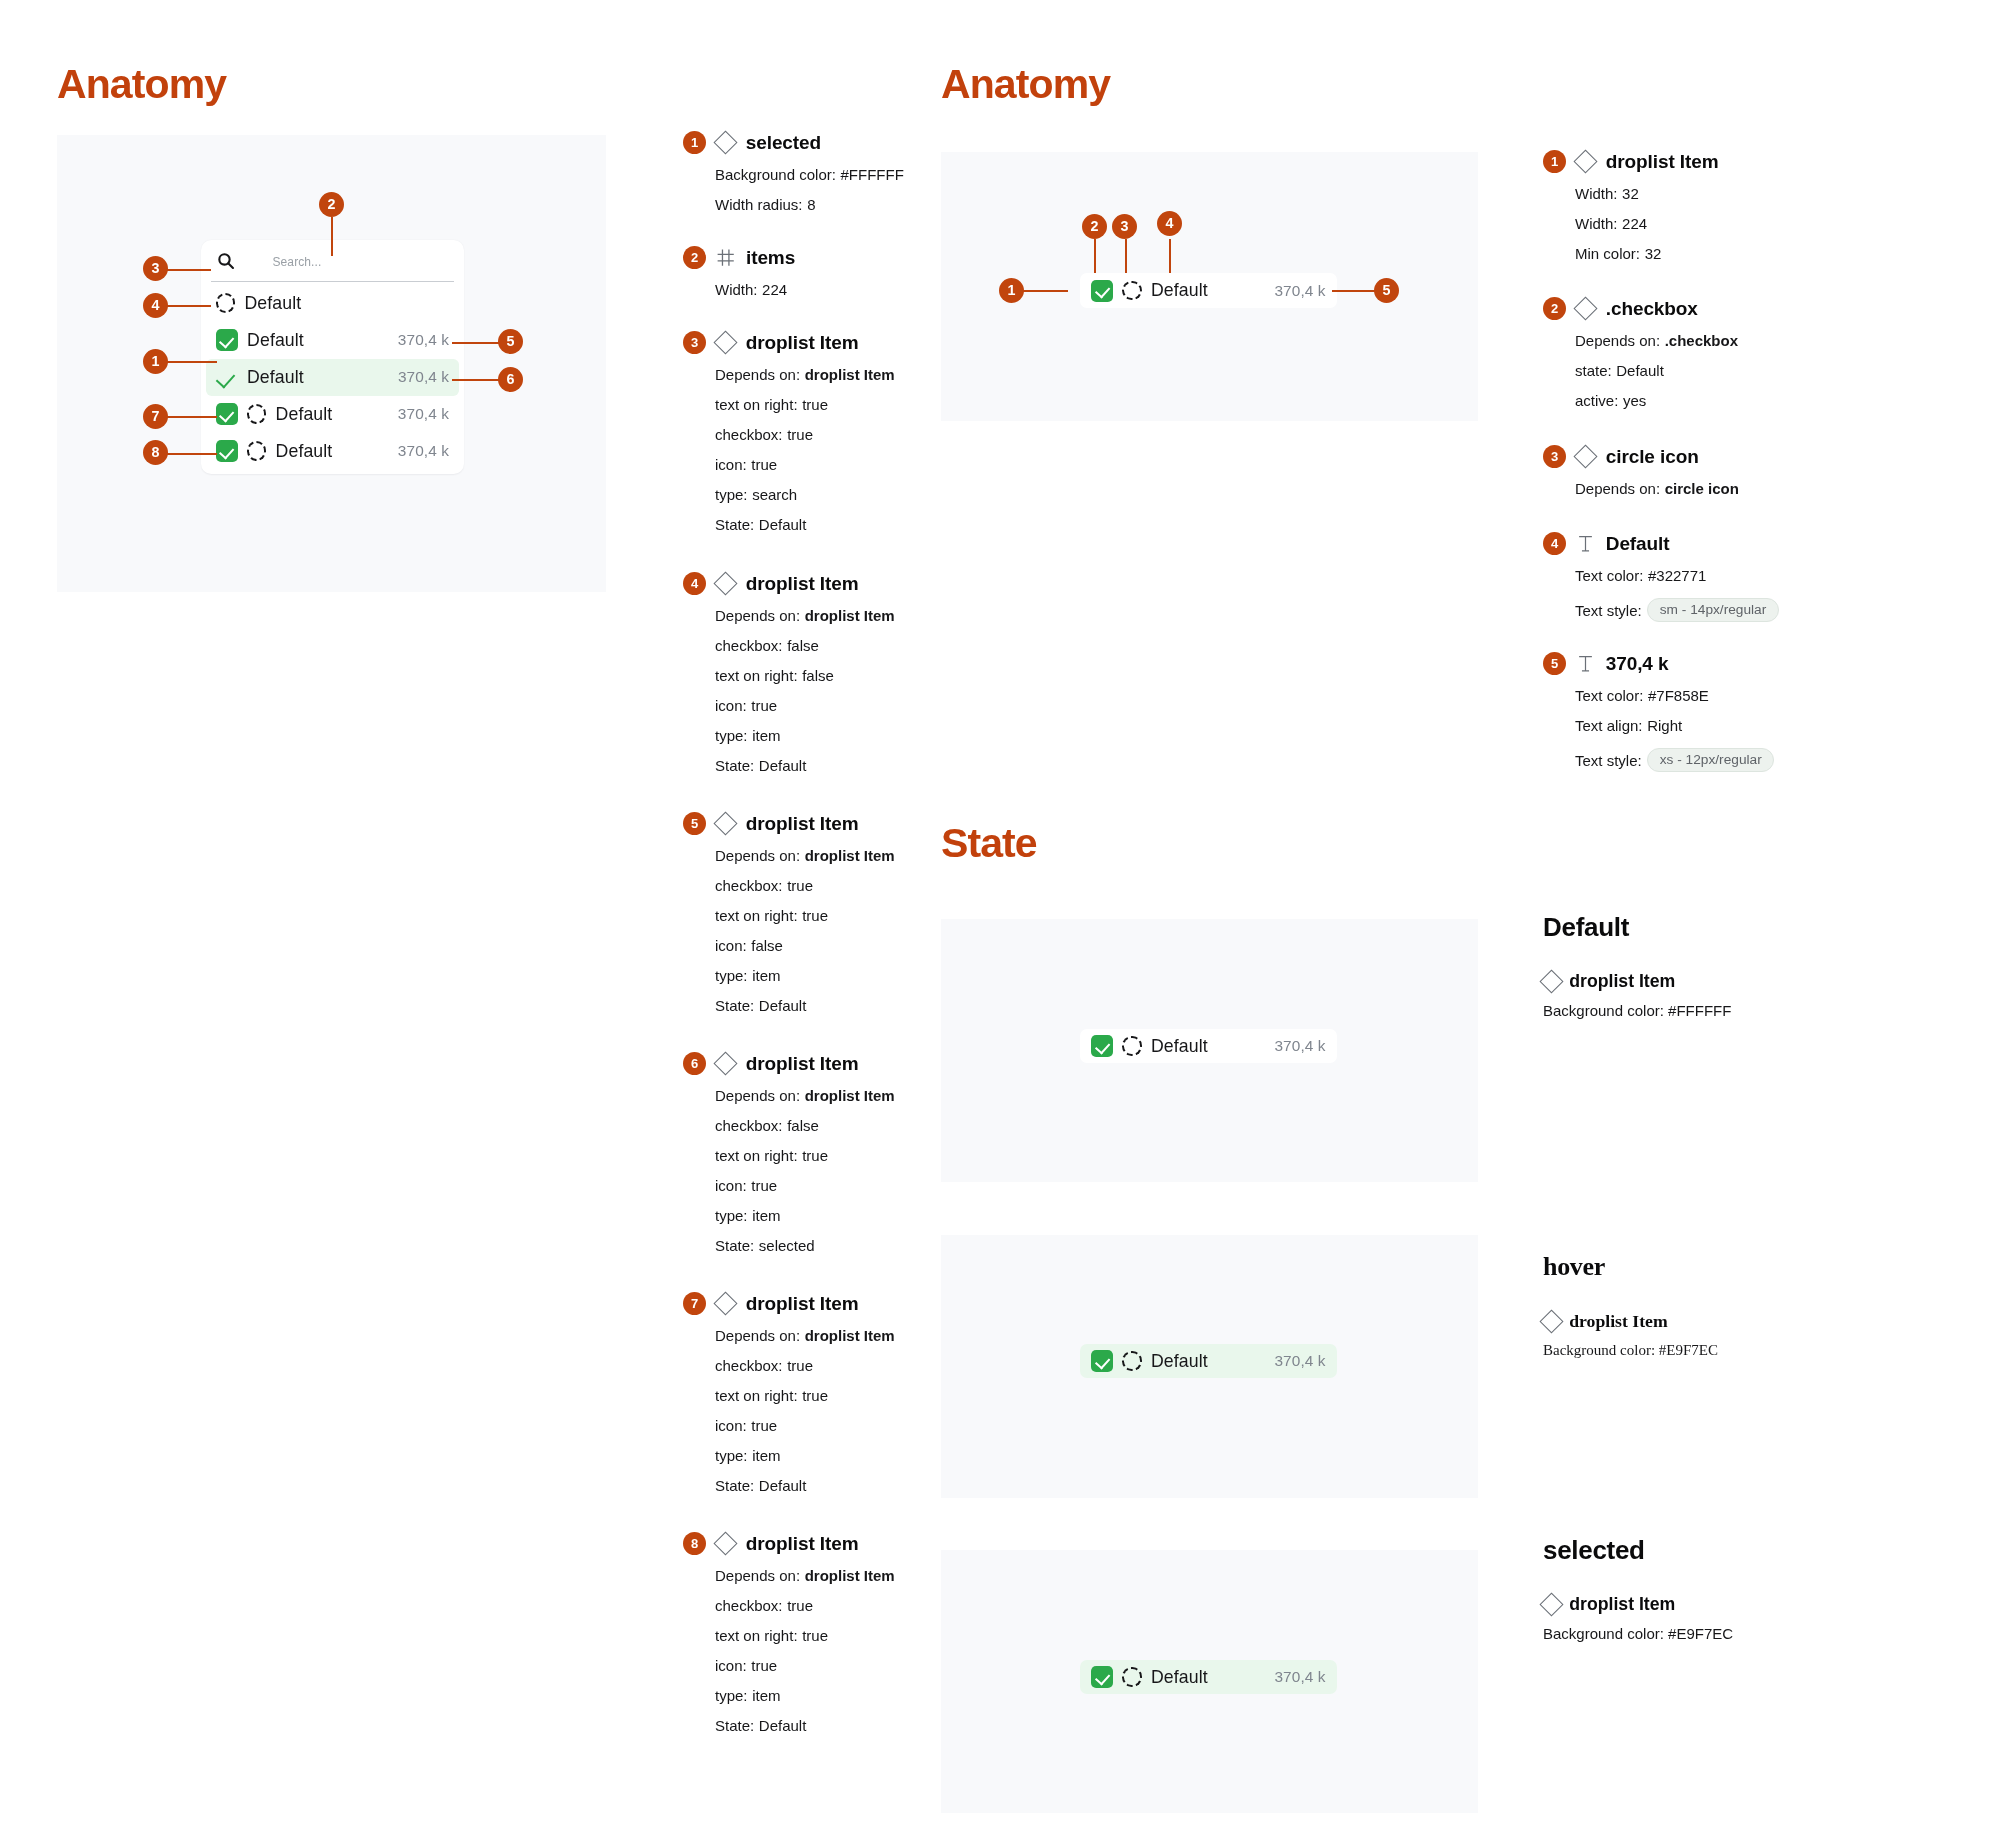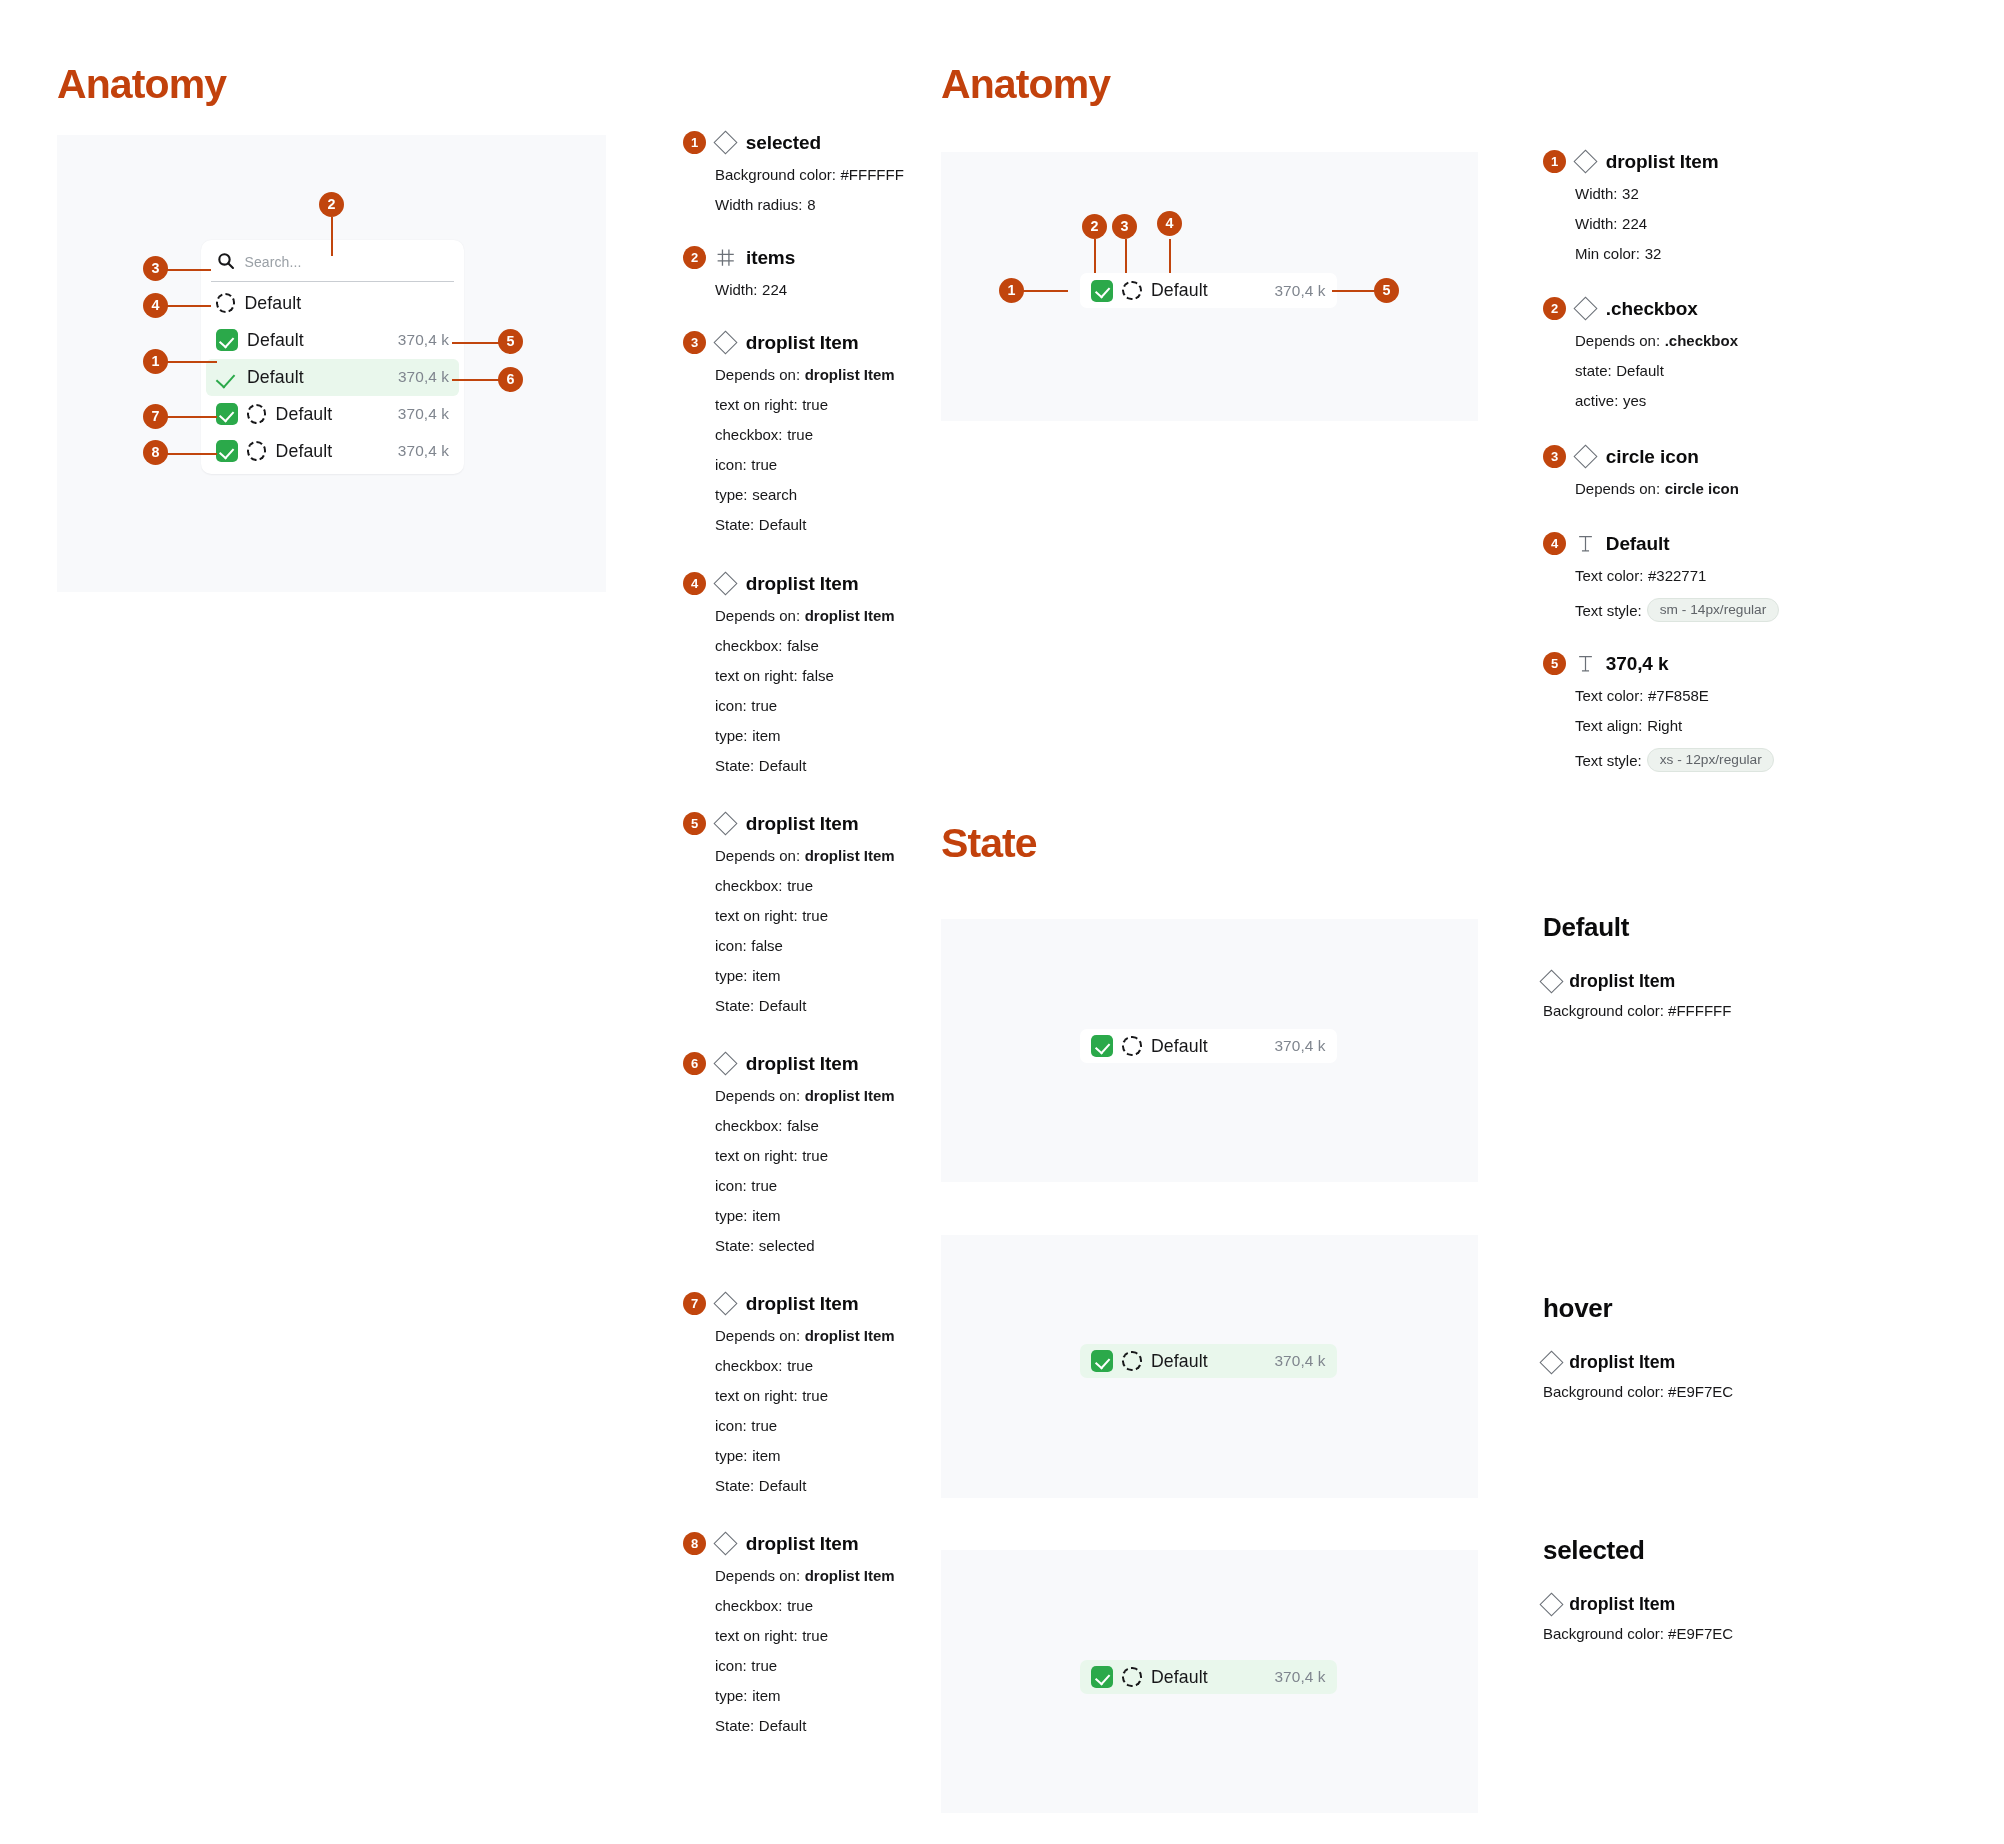--- a/index.html
+++ b/index.html
@@ -28,21 +28,21 @@
   
   .droplist {
     background: #FFFFFF; border-radius: 10.3px;
     padding: 4.6px 0; box-shadow: 0 0.6px 1.7px rgba(16,24,40,.06);
   }
   .dl-search {
     display: flex; align-items: center; gap: 9.1px;
     height: 35px; padding: 0 15px;
   }
   .dl-search-placeholder {
-    font-size: 14px; color: #9AA0A6; letter-spacing: 0.1px;
+    font-size: 12px; color: #9AA0A6; letter-spacing: 0.1px; margin-left: 28px;
   }
   .dl-divider { height: 1.7px; background: #C9CDD2; margin: 1.1px 10.3px 2.3px; }
   .dl-row {
     display: flex; align-items: center; gap: 9.1px;
     height: 37px; padding: 0 15px; position: relative;
   }
   .dl-row.tinted { background: #E9F7EC; border-radius: 5.7px; margin: 0 4.6px; padding: 0 10.3px; }
   .dl-label { font-size: 17.7px; color: #171719; letter-spacing: 0.1px; }
   .dl-count {
     margin-left: auto; font-size: 15.4px; color: #7F858E; letter-spacing: 0.1px;
@@ -597,21 +597,21 @@
 
   <div id="state-blocks">
       <div class="state-block" style="left: 1543px; top: 914px; width: 366px;">
         <div class="h2" style="margin-bottom:31px;">Default</div>
         <div class="state-sub">
           <span class="diamond"></span>
           <span class="state-sub-title">droplist Item</span>
         </div>
         <div class="state-bg"><span>Background color:</span> <span>#FFFFFF</span></div>
       </div>
-      <div class="state-block" style="left: 1543px; top: 1295px; width: 366px;">
+      <div class="state-block" style="left: 1543px; top: 1254px; width: 366px; font-family: Liberation Serif, serif;">
         <div class="h2" style="margin-bottom:31px;">hover</div>
         <div class="state-sub">
           <span class="diamond"></span>
           <span class="state-sub-title">droplist Item</span>
         </div>
         <div class="state-bg"><span>Background color:</span> <span>#E9F7EC</span></div>
       </div>
       <div class="state-block" style="left: 1543px; top: 1537px; width: 366px;">
         <div class="h2" style="margin-bottom:31px;">selected</div>
         <div class="state-sub">

